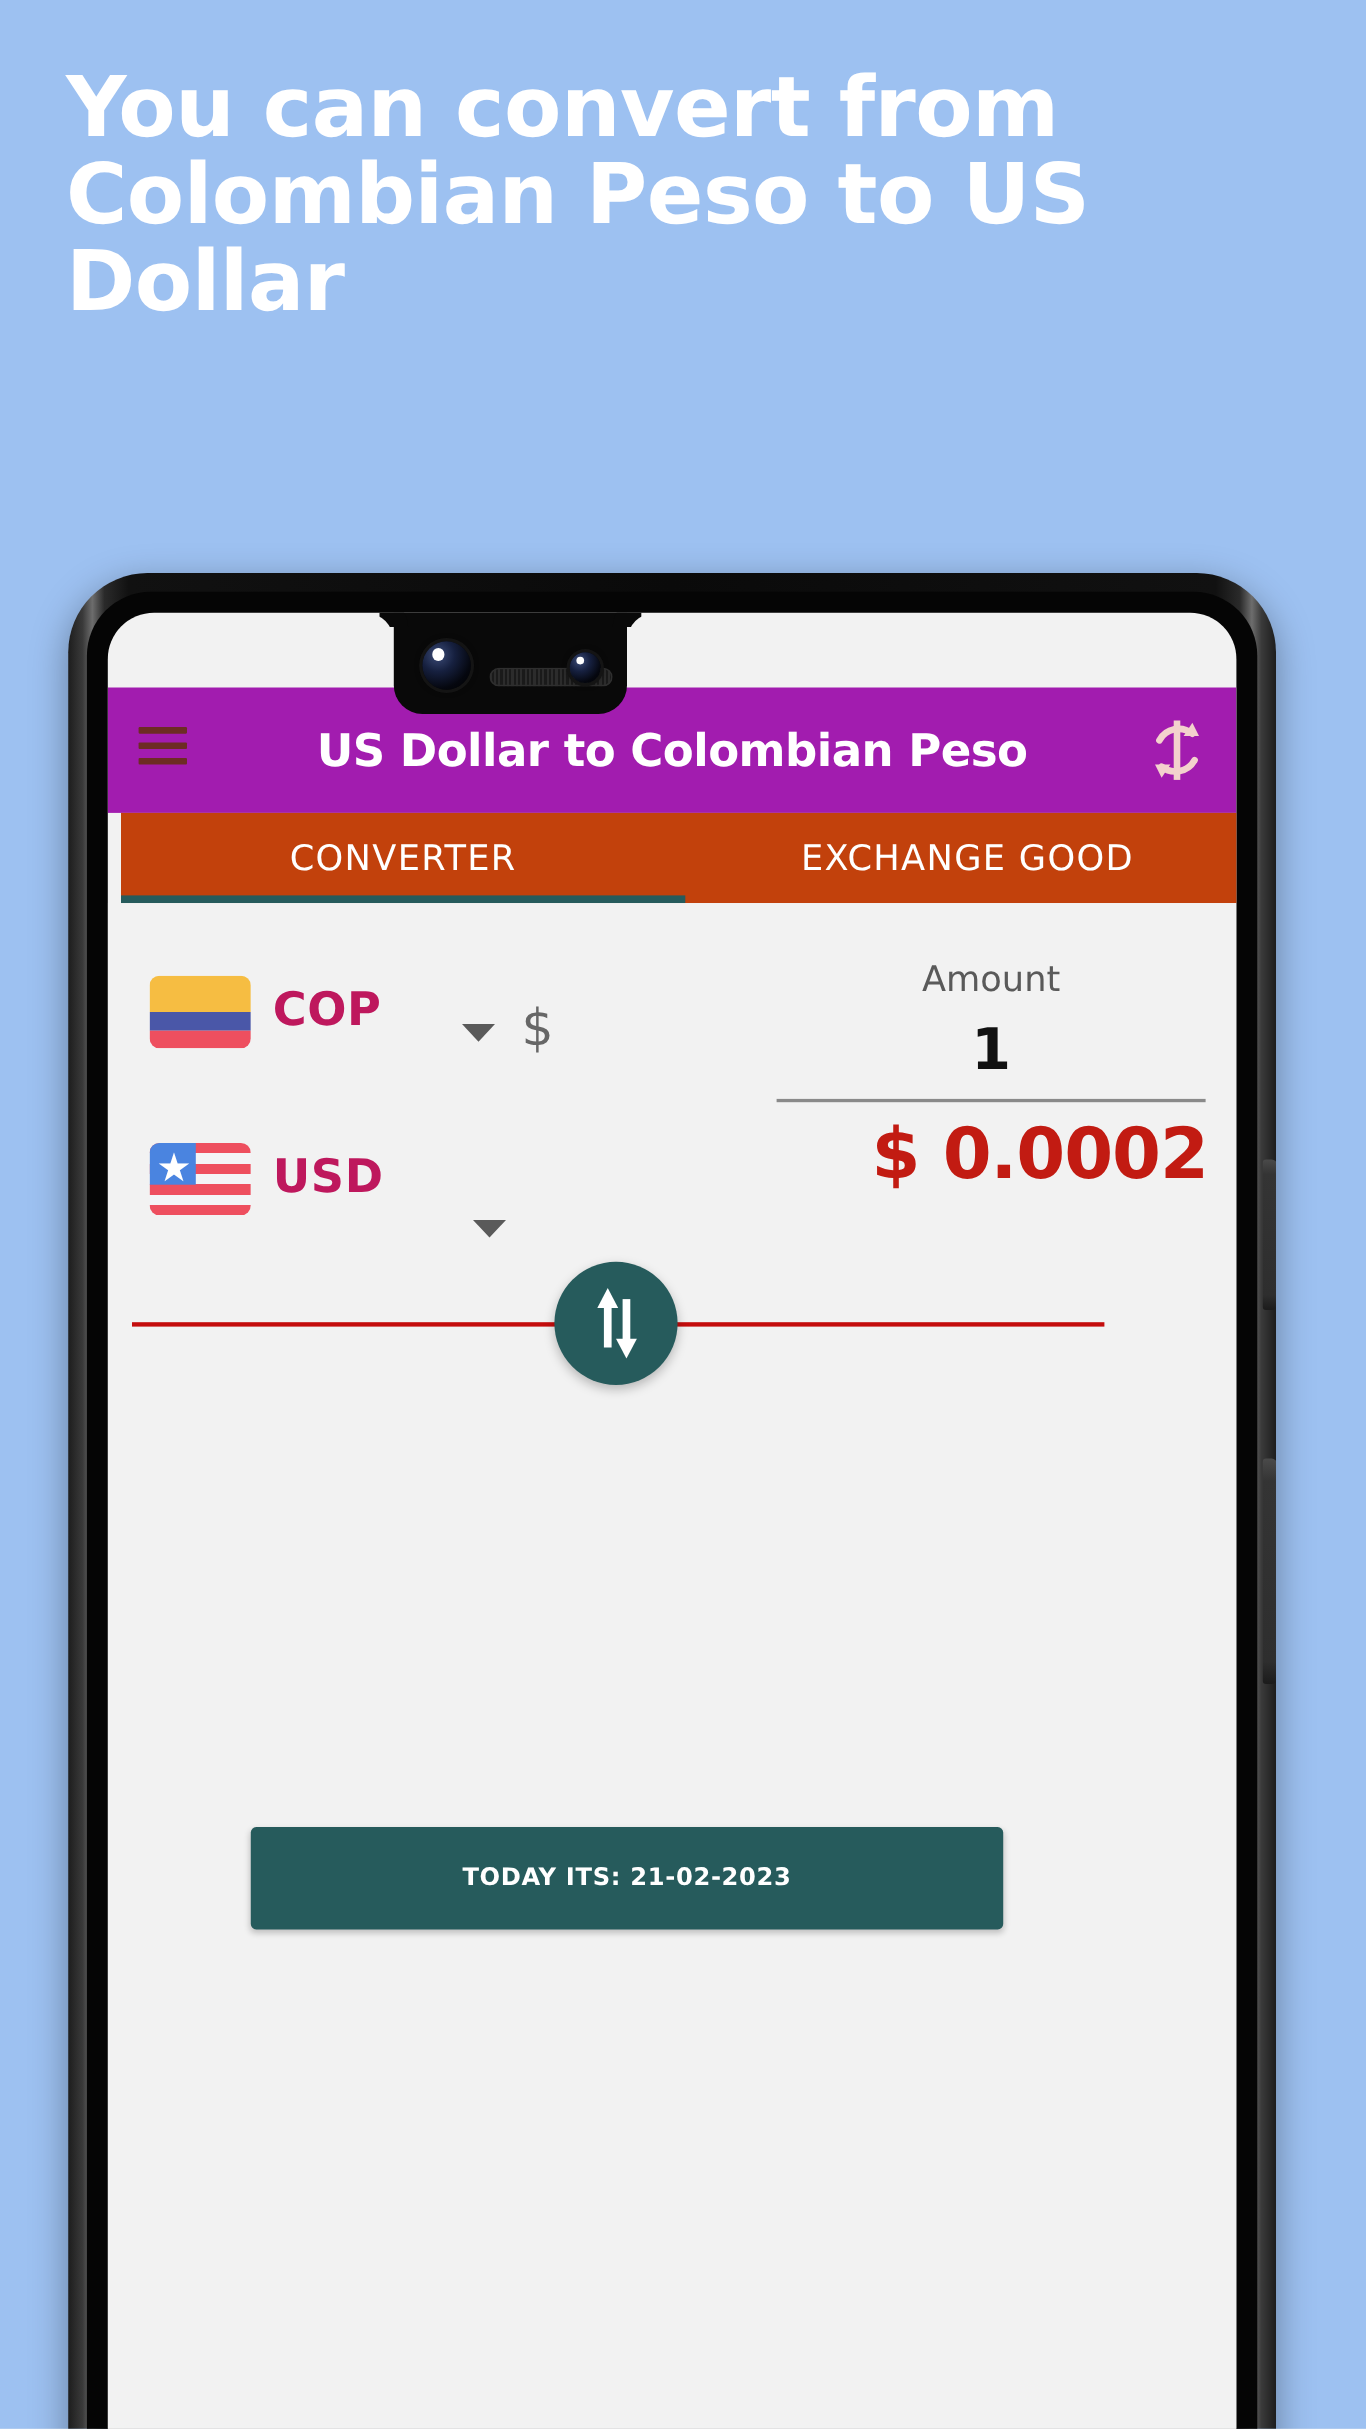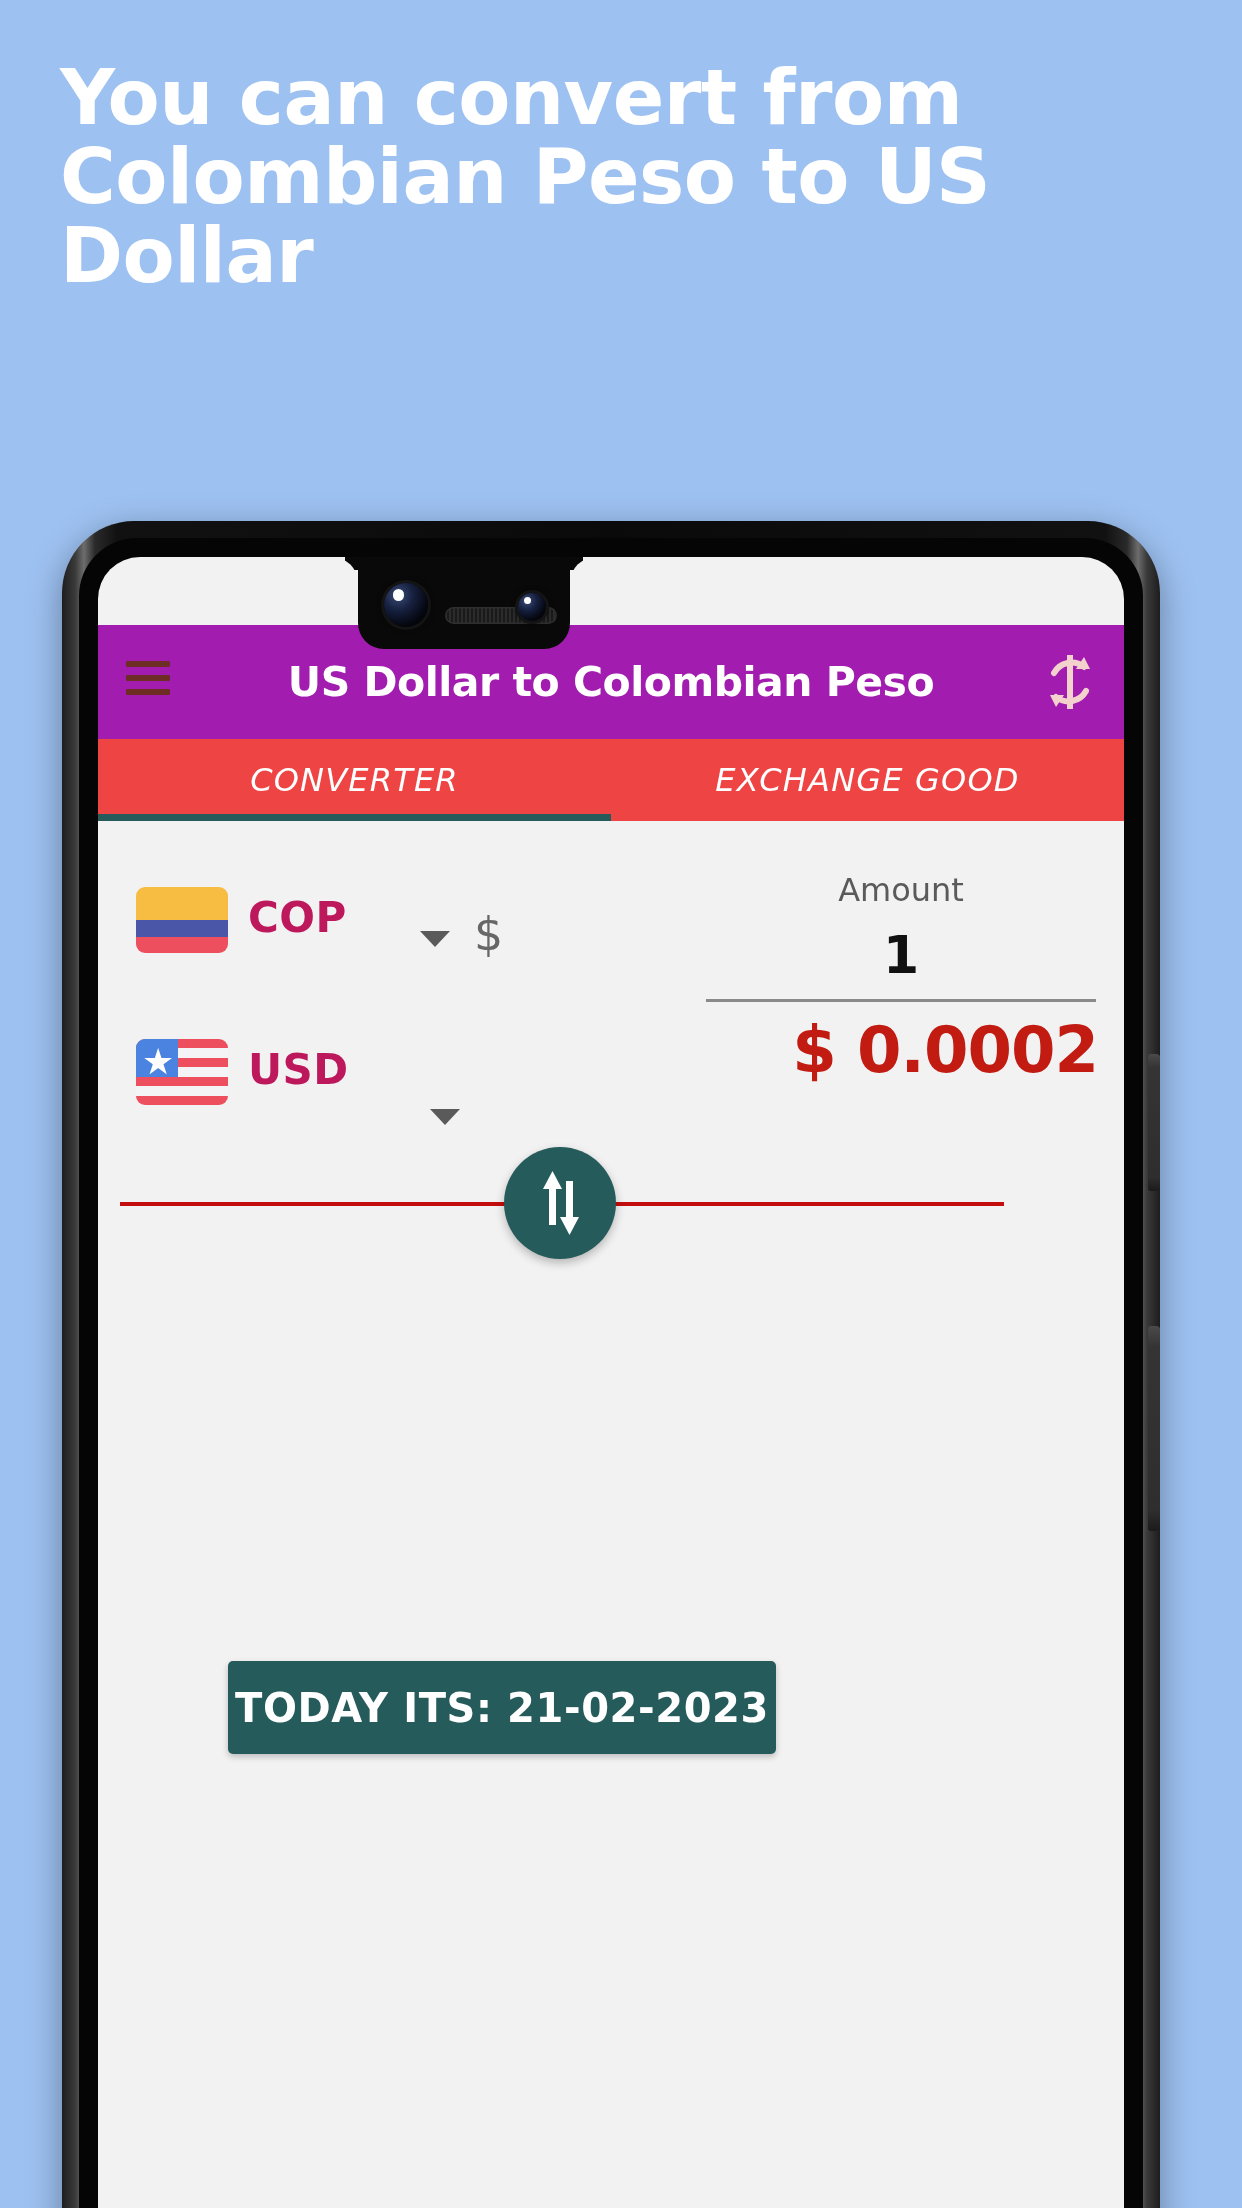--- a/index.html
+++ b/index.html
@@ -234,26 +234,25 @@
   .refresh-btn {
     position: absolute;
     right: 24px; top: 26px;
     width: 60px; height: 62px;
     cursor: pointer;
   }
 
   
   .tabs {
     position: absolute;
-    left: 0; top: 182px;
+    left: 12px; top: 182px;
     width: 100%;
     height: 82px;
-    background: #ef4444;
+    background: #c2410c;
     display: flex;
-    font-style: italic;
   }
   .tab {
     flex: 1;
     display: flex;
     align-items: center;
     justify-content: center;
     color: #ffffff;
     font-size: 32px;
     font-weight: 500;
     letter-spacing: 1.2px;
@@ -426,23 +425,23 @@
     left: 183px;
     top: 584px;
     width: 580px;
     height: 93px;
     font-size: 34px;
     letter-spacing: 1px;
   }
   .btn-date {
     left: 130px;
     top: 840px;
-    width: 548px;
+    width: 684px;
     height: 93px;
-    font-size: 40px;
+    font-size: 22px;
     font-weight: bold;
     letter-spacing: 0.6px;
   }
 </style>
 </head>
 <body>
 
 <div class="promo-headline">You can convert from Colombian Peso to US Dollar</div>
 
 <div class="phone-frame">

